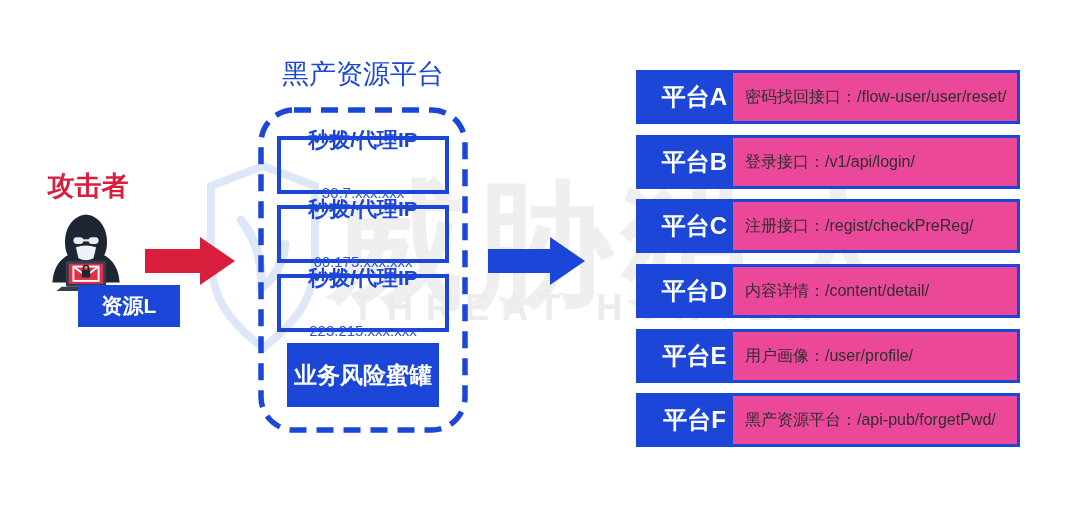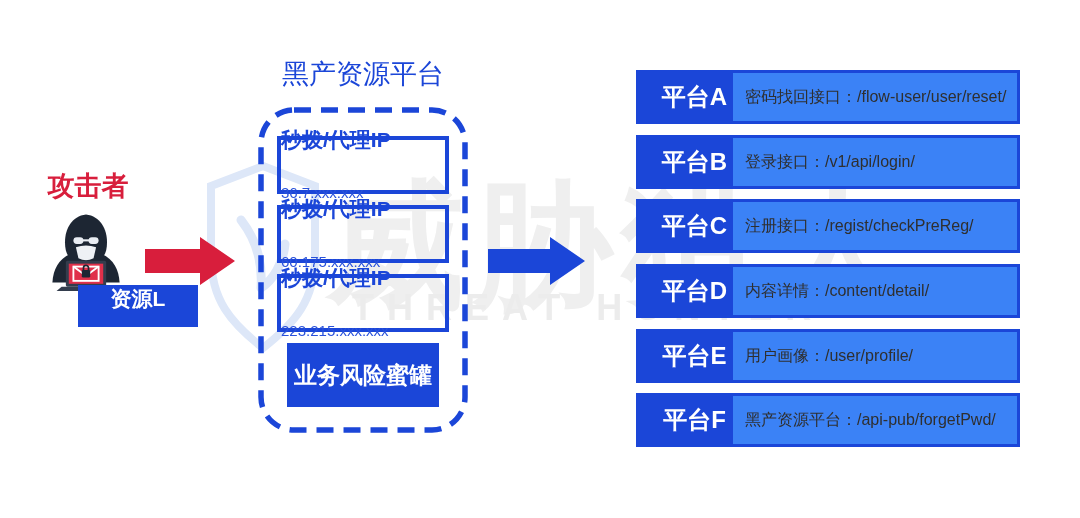--- a/index.html
+++ b/index.html
@@ -21,57 +21,57 @@
   
   .attacker-title{
     position:absolute;left:38px;top:168px;width:100px;text-align:center;
     font-size:27px;font-weight:bold;color:#d81e3c;z-index:2;
   }
   .hacker{position:absolute;left:44px;top:207px;z-index:2;}
   .arrow{position:absolute;z-index:3;}
   .arrow-red{left:145px;top:237px;}
   .arrow-blue{left:488px;top:237px;}
   .resource-box{
-    position:absolute;left:78px;top:285px;width:120px;height:42px;z-index:4;
+    position:absolute;left:78px;top:285px;width:102px;height:42px;z-index:4;
     background:#1b46d8;color:#fff;font-size:21px;font-weight:bold;
-    display:flex;justify-content:center;
+    display:flex;align-items:center;justify-content:center;
   }
   
   .hub-title{
     position:absolute;left:258px;top:56px;width:210px;text-align:center;
     font-size:27px;font-weight:normal;color:#1b46d8;z-index:2;white-space:nowrap;
   }
   .hub{position:absolute;left:258px;top:107px;width:210px;height:326px;z-index:2;}
   .hub-border{position:absolute;left:0;top:0;}
   .hub-inner{
     position:absolute;left:0;top:0;width:100%;height:100%;
     display:flex;flex-direction:column;align-items:center;gap:11px;
     padding-top:29px;box-sizing:border-box;
   }
   .proxy-box{
     width:172px;height:58px;box-sizing:border-box;border:4px solid #1b46d8;
     background:transparent;display:flex;flex-direction:column;
-    align-items:flex-start;justify-content:center;
+    align-items:center;justify-content:center;
   }
   .proxy-label{font-size:21px;font-weight:bold;color:#1b46d8;line-height:1.1;white-space:nowrap;}
   .proxy-ip{font-size:15px;color:#2a52db;line-height:1.2;margin-top:33px;}
   .honeypot-box{
     width:152px;height:64px;background:#1b46d8;display:flex;align-items:center;
     justify-content:center;color:#fff;font-size:23px;font-weight:bold;white-space:nowrap;
   }
   
   .prow{position:absolute;left:603px;height:54px;z-index:2;}
   .pname{
     position:absolute;left:0;top:0;width:117px;height:54px;background:#1b46d8;
     color:#fff;font-size:24px;font-weight:bold;display:flex;align-items:center;
     justify-content:center;white-space:nowrap;margin-left:33px;
   }
   .pendpoint{
     position:absolute;left:127px;top:0;width:290px;height:54px;box-sizing:border-box;
-    background:#3b82f6;border:3px solid #1b46d8;display:flex;align-items:center;
+    background:#ec4899;border:3px solid #1b46d8;display:flex;align-items:center;
     padding-left:12px;font-size:16px;color:#2f2f2f;white-space:nowrap;overflow:hidden;
   }
 </style>
 </head>
 <body>
 
 <div class="canvas">
 
   <div class="wm">
     <svg class="wm-shield" width="120" height="195" viewBox="0 0 120 195">

